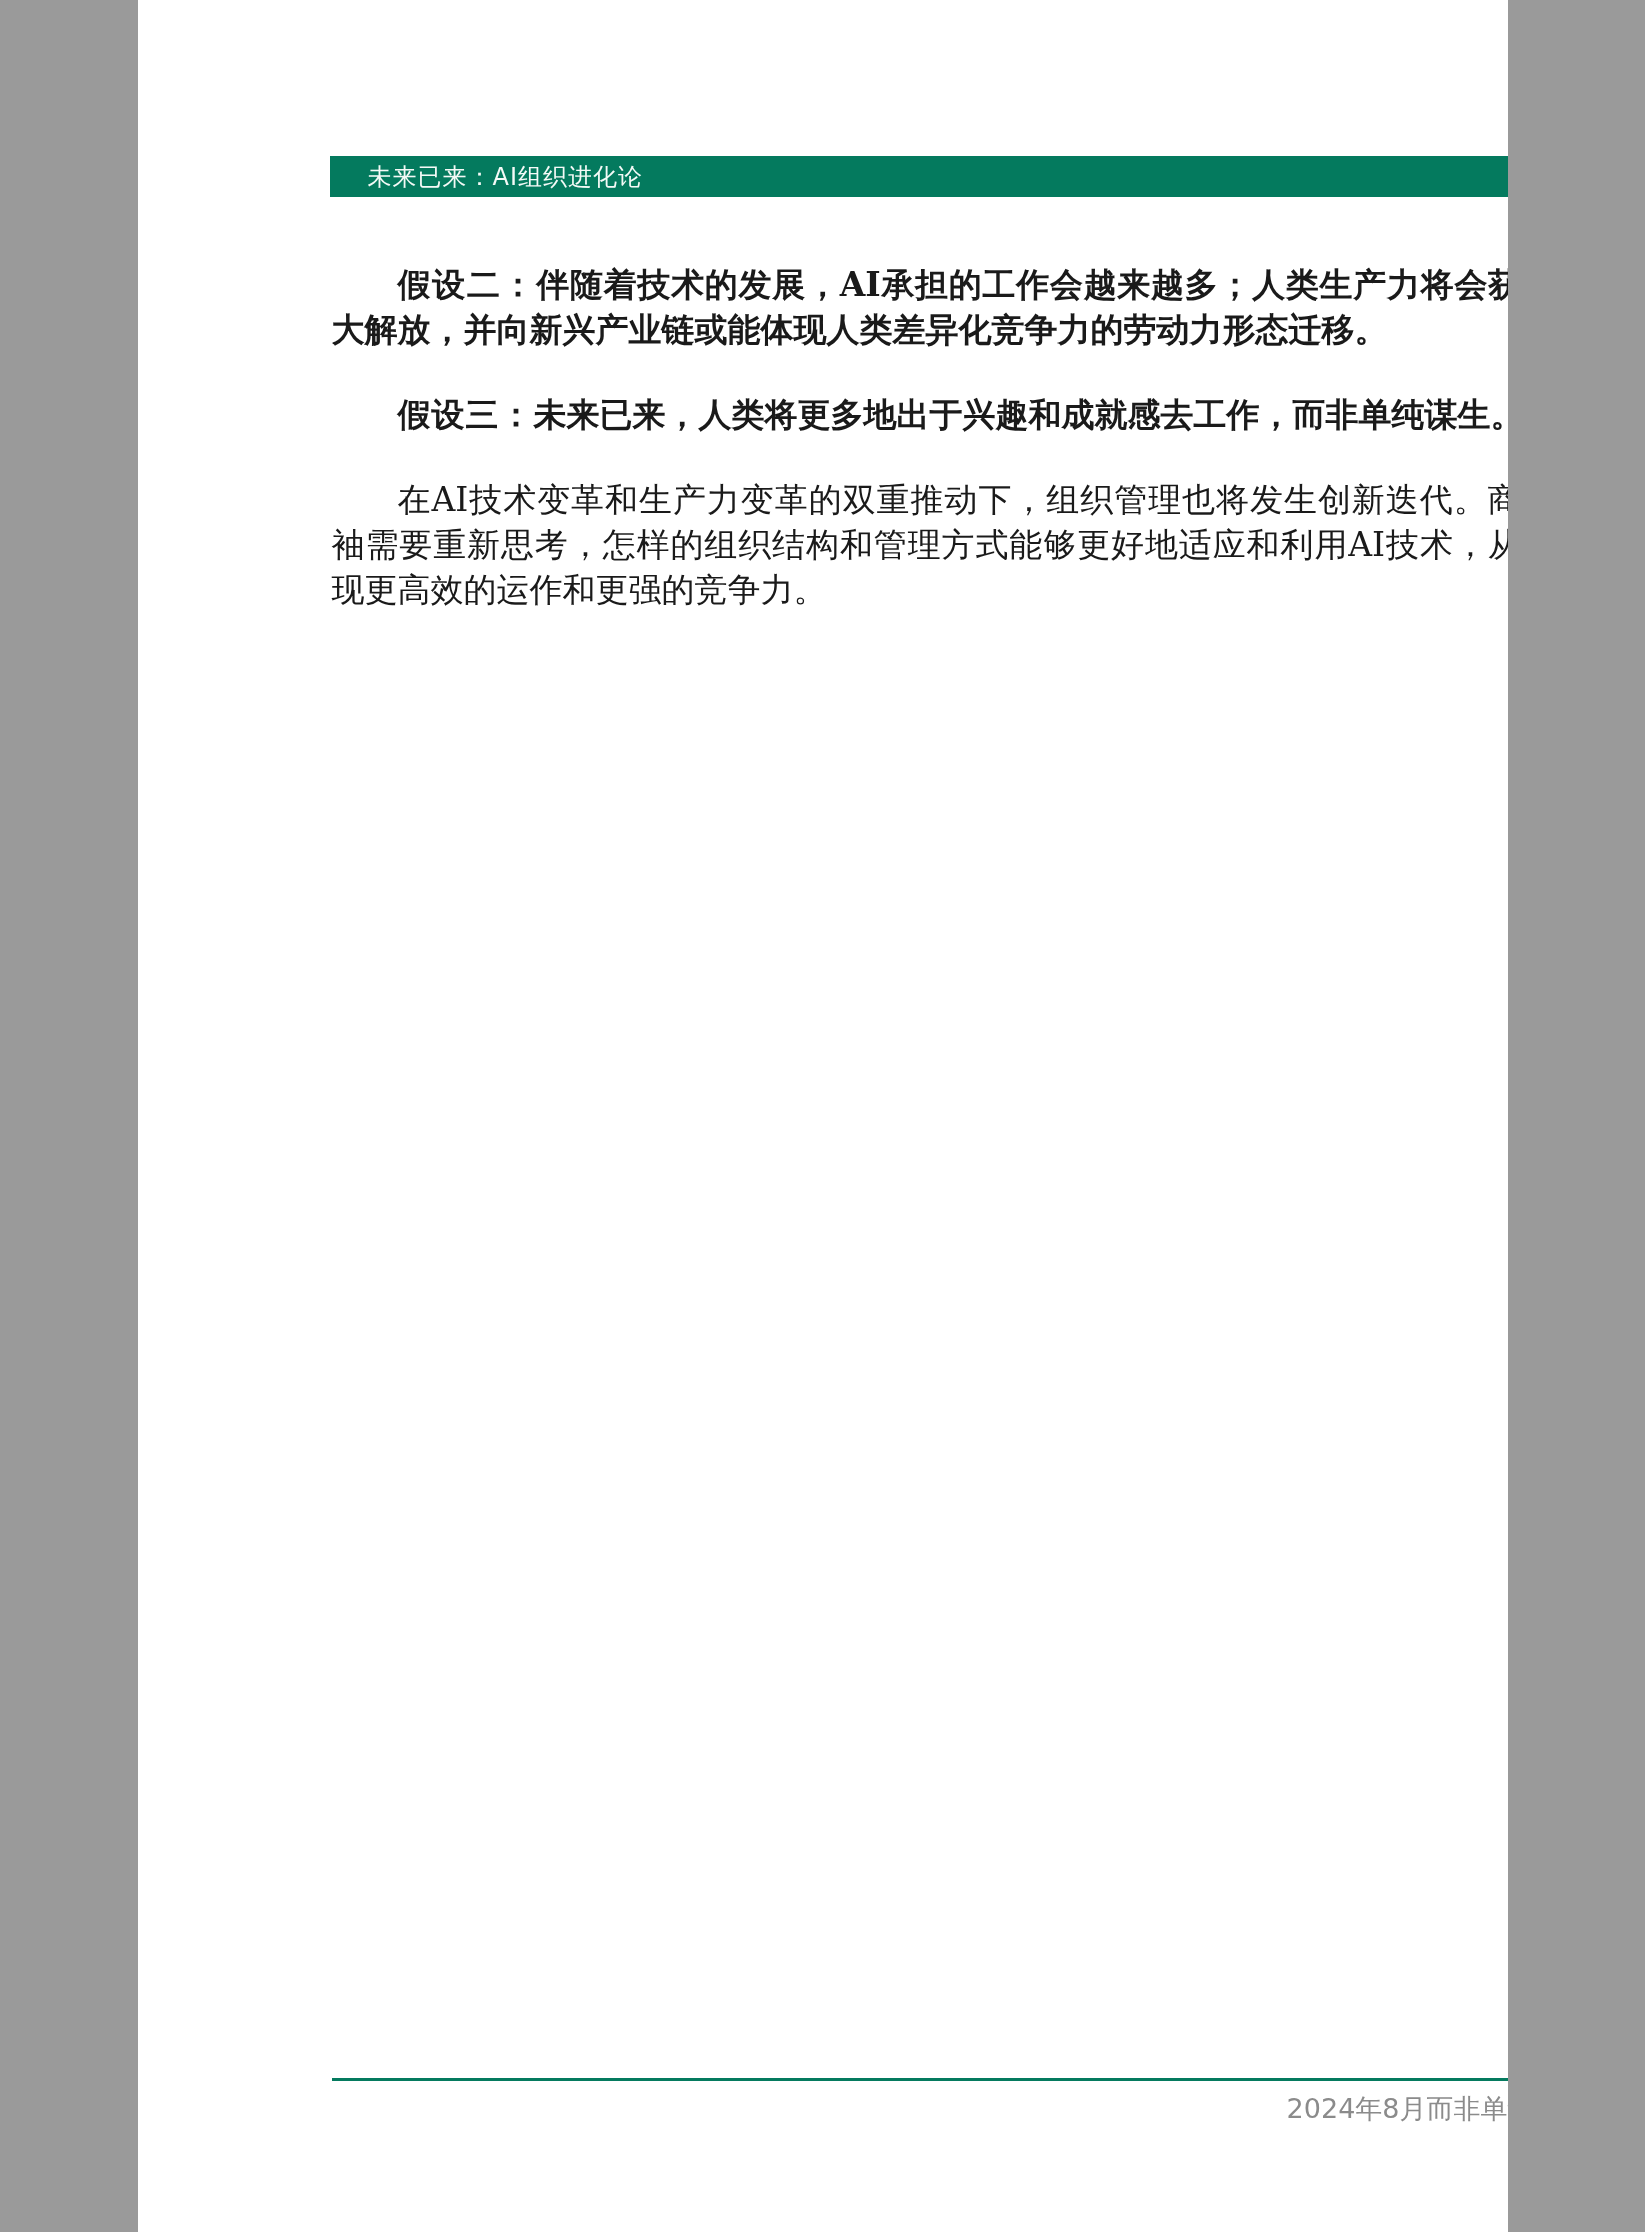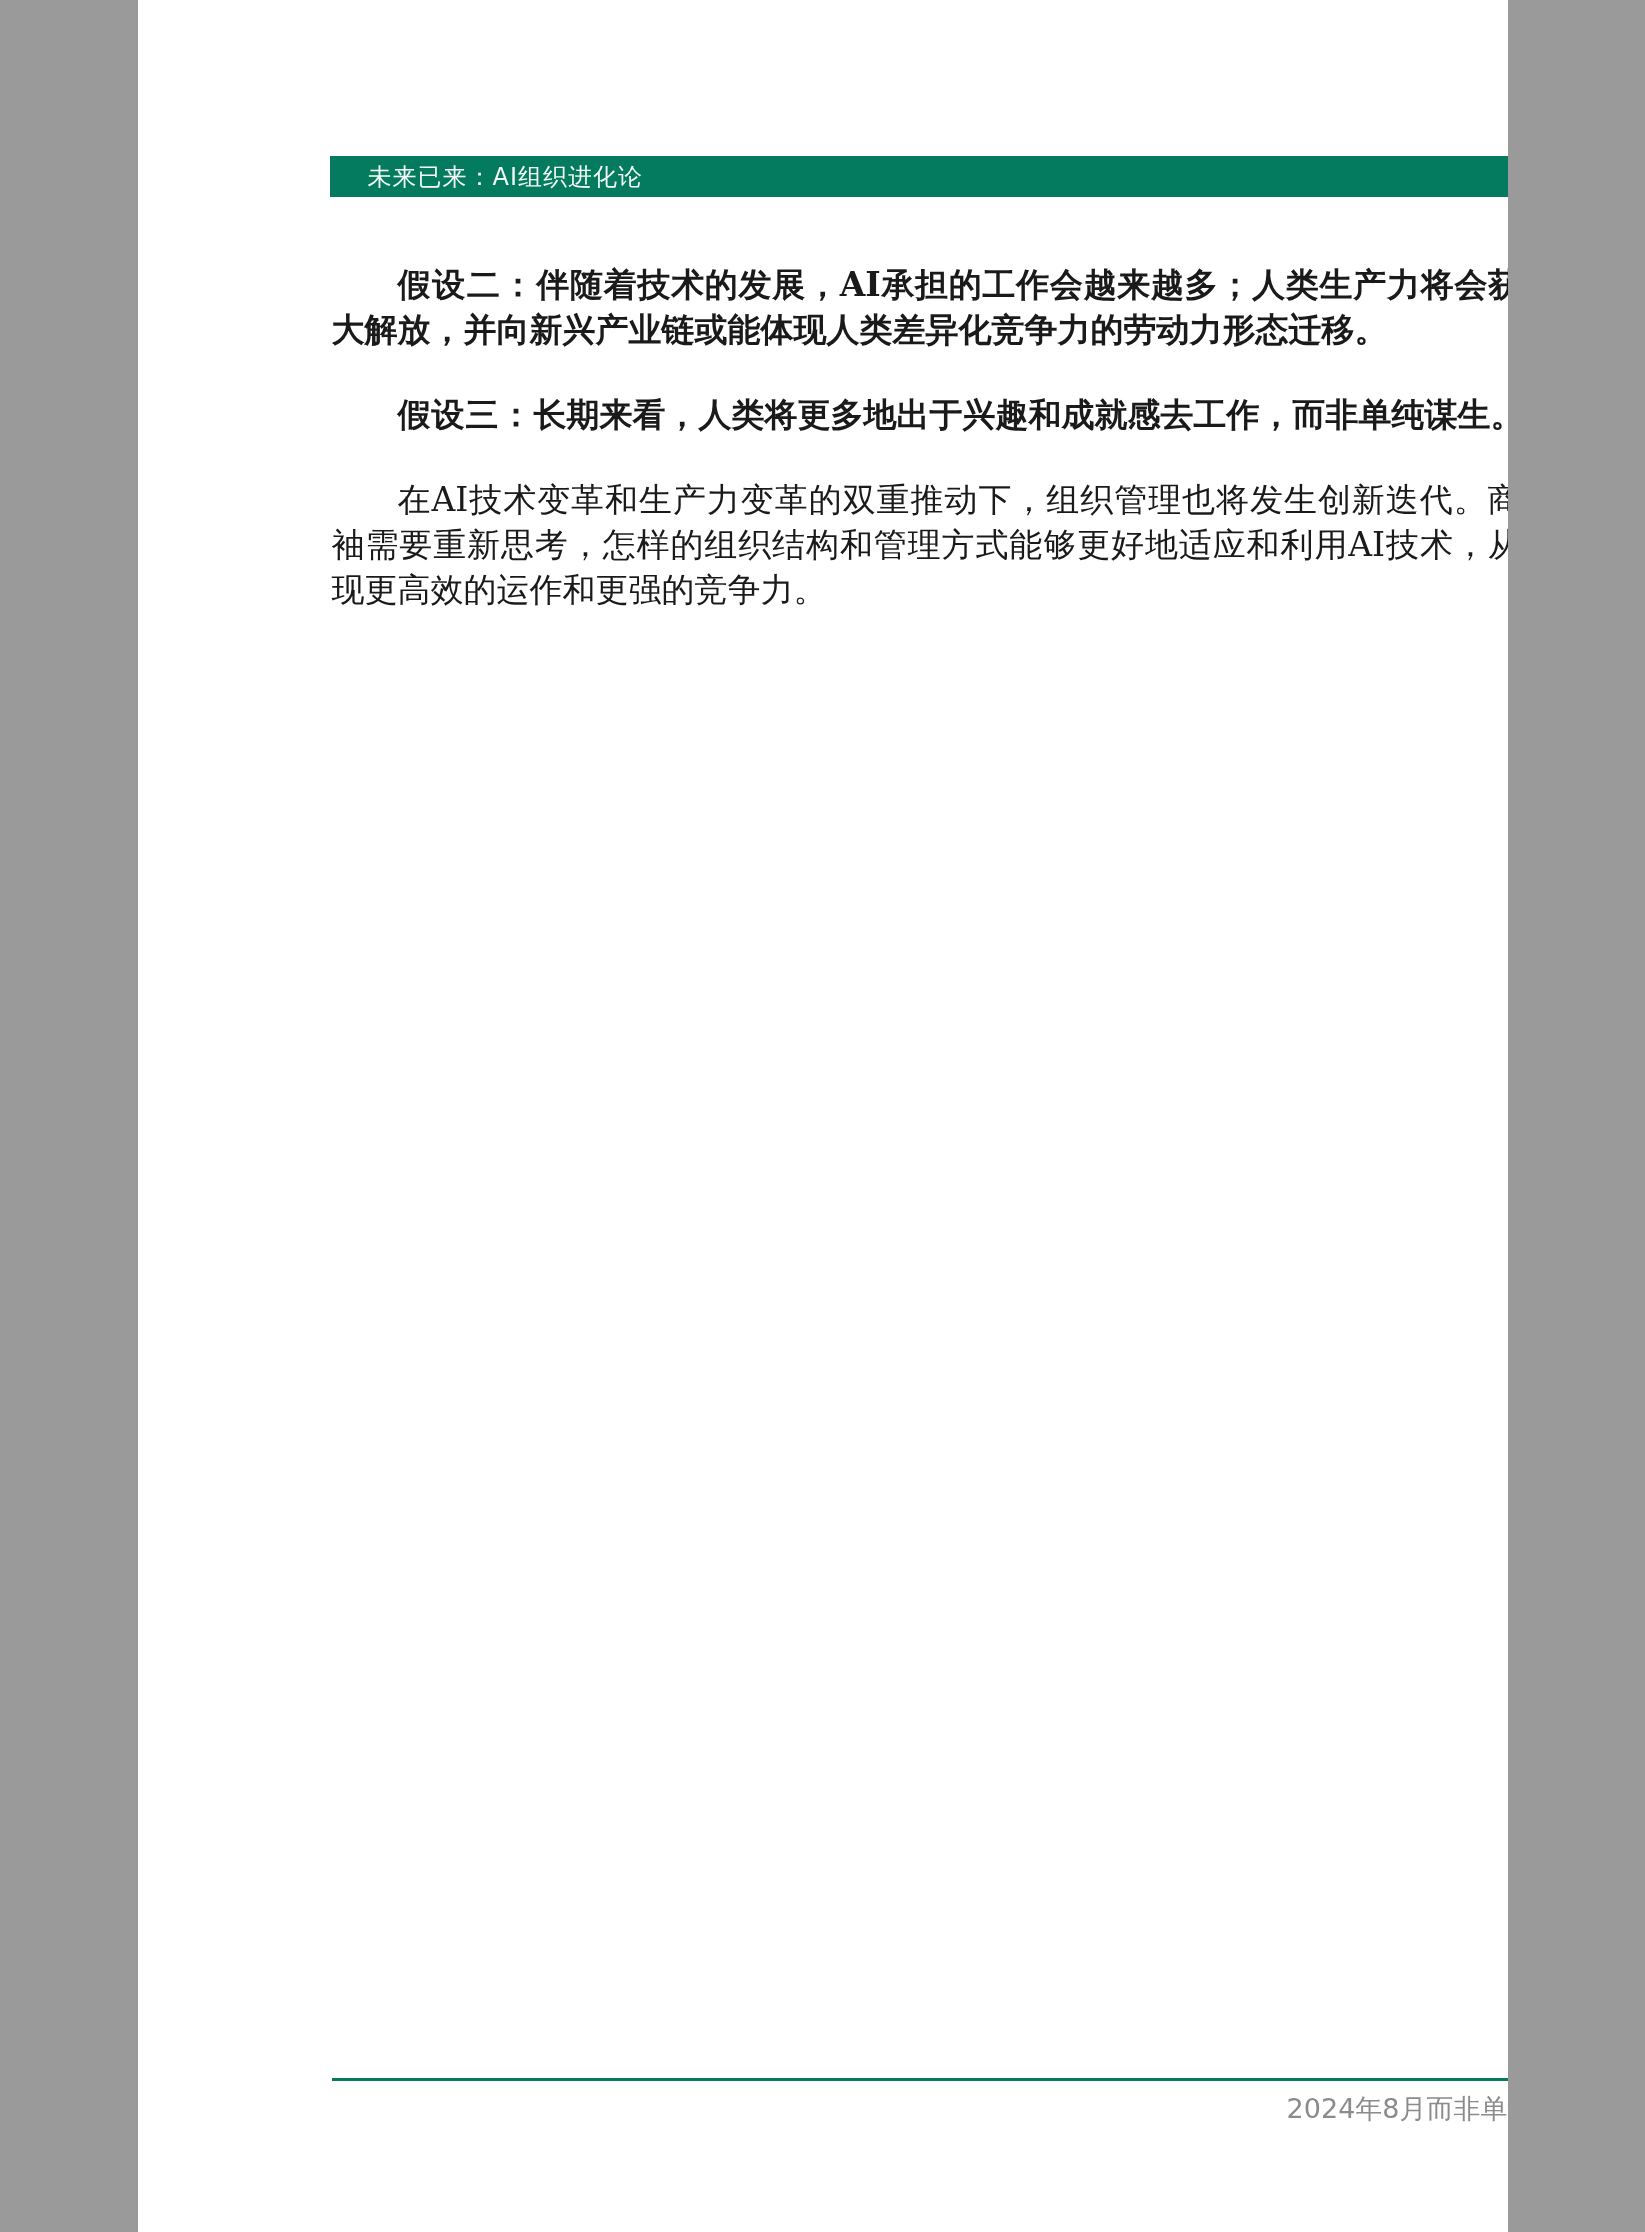--- a/index.html
+++ b/index.html
@@ -94,21 +94,21 @@
 <div class="page" style="--brand-green: #047a5e;">
 
   <div class="header-bar">
     <span class="header-title">未来已来：AI组织进化论</span>
     <span class="header-pagenum">3</span>
   </div>
 
   <div class="body-text">
     <p class="para-bold"><span class="para-label">假设二：</span><span>伴随着技术的发展，AI承担的工作会越来越多；人类生产力将会获得极大解放，并向新兴产业链或能体现人类差异化竞争力的劳动力形态迁移。</span></p>
 
-    <p class="para-bold"><span class="para-label">假设三：</span><span>长期来看，人类将更多地出于兴趣和成就感去工作，而非单纯谋生。</span></p>
+    <p class="para-bold"><span class="para-label">假设三：</span><span>未来已来，人类将更多地出于兴趣和成就感去工作，而非单纯谋生。</span></p>
 
     <p><span>在AI技术变革和生产力变革的双重推动下，组织管理也将发生创新迭代。商业领袖需要重新思考，怎样的组织结构和管理方式能够更好地适应和利用AI技术，从而实现更高效的运作和更强的竞争力。</span></p>
   </div>
 
   <div class="footer-rule"></div>
 
   <div class="footer-row">
     <span>2024年8月</span>
     <span>而非单纯谋生</span>
   </div>

